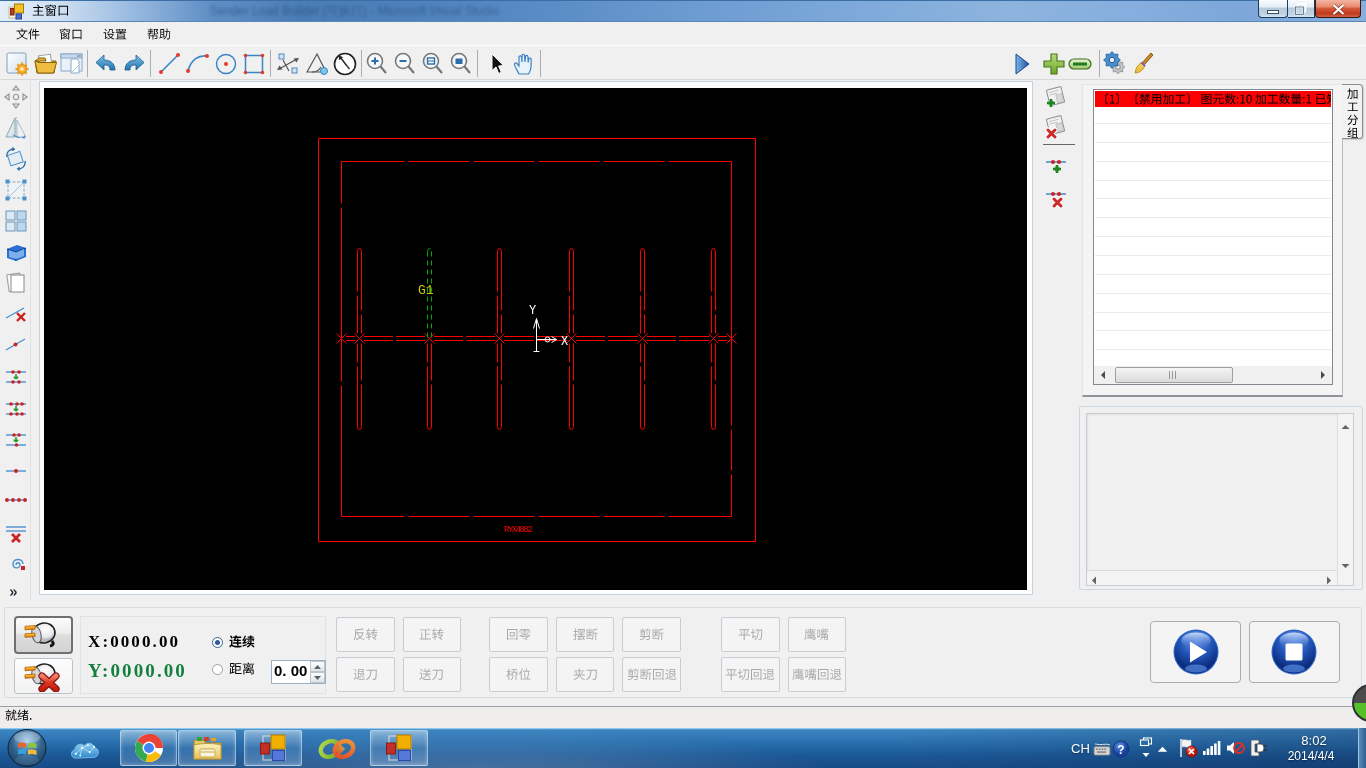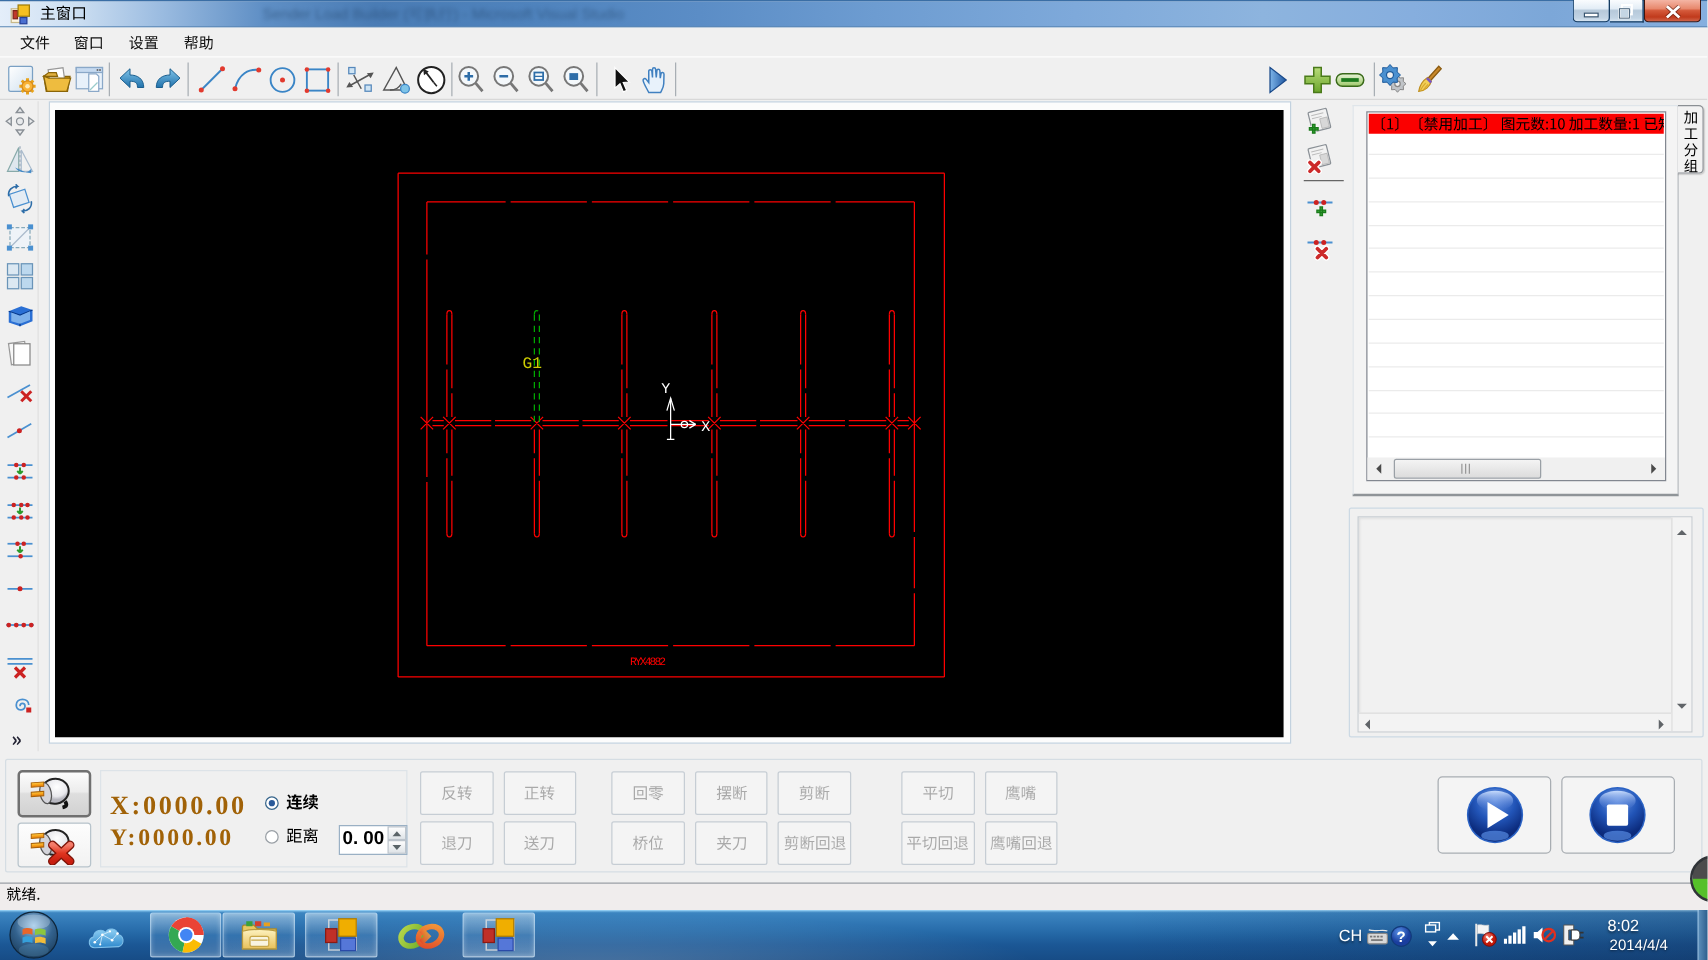--- a/index.html
+++ b/index.html
@@ -538,22 +538,22 @@
       </g>
       <defs>
         <linearGradient id="xg2" x1="0" y1="0" x2="0" y2="1">
           <stop offset="0" stop-color="#f47c6a"></stop>
           <stop offset=".5" stop-color="#e03520"></stop>
           <stop offset="1" stop-color="#c81e10"></stop>
         </linearGradient>
       </defs>
     </svg>
     <div class="abs" style="left:80px;top:616px;width:246px;height:78px;border:1px solid #dde3e8;background:#f0f0f0"></div>
-    <div class="abs" style="left:88px;top:632px;font-family:'Liberation Serif',serif;font-weight:bold;font-size:21px;letter-spacing:2.1px;color:#a16207">X:0000.00</div>
-    <div class="abs" style="left:88px;top:660px;font-family:'Liberation Serif',serif;font-weight:bold;font-size:19px;letter-spacing:2.1px;color:#a16207">Y:0000.00</div>
+    <div class="abs" style="left:88px;top:632px;font-family:'Liberation Serif',serif;font-weight:bold;font-size:17px;letter-spacing:2.1px;color:#000000">X:0000.00</div>
+    <div class="abs" style="left:88px;top:660px;font-family:'Liberation Serif',serif;font-weight:bold;font-size:19px;letter-spacing:2.1px;color:#15803d">Y:0000.00</div>
     <div class="abs" style="left:212px;top:637px;width:11px;height:11px;border-radius:50%;background:#fff;border:1px solid #38668c"></div>
 <div class="abs" style="left:215px;top:640px;width:5px;height:5px;border-radius:50%;background:#2a5a9a"></div>
 <div class="abs" style="left:212px;top:664px;width:11px;height:11px;border-radius:50%;background:#fff;border:1px solid #9aa0a6"></div>
     <div style="position:absolute;left:229px;top:635px;">
       <svg width="28" height="16" viewBox="0 -11.4 28 16" style="display:block">
         <path d="M0.9 -10.2C1.5 -9.4 2.3 -8.4 2.6 -7.7L3.9 -8.6C3.6 -9.3 2.7 -10.2 2.1 -10.9ZM3.5 -6.7H0.5V-5.3H2V-1.7C1.4 -1.5 0.8 -1 0.2 -0.3L1.3 1.3C1.7 0.5 2.3 -0.4 2.7 -0.4C3 -0.4 3.4 0 4 0.4C5 0.9 6.1 1.1 7.8 1.1C9.2 1.1 11.4 1 12.3 0.9C12.3 0.4 12.6 -0.4 12.8 -0.8C11.5 -0.6 9.3 -0.5 7.9 -0.5C6.4 -0.5 5.1 -0.6 4.3 -1.1C3.9 -1.3 3.7 -1.5 3.5 -1.6ZM4.9 -5C5 -5.2 5.6 -5.3 6.1 -5.3H7.9V-4.1H4.1V-2.6H7.9V-0.8H9.5V-2.6H12.3V-4.1H9.5V-5.3H11.8V-6.7H9.5V-8H7.9V-6.7H6.4C6.7 -7.2 7 -7.8 7.3 -8.4H12.2V-9.8H7.8L8.2 -10.6L6.5 -11.1C6.4 -10.6 6.3 -10.2 6.1 -9.8H4.2V-8.4H5.6C5.4 -7.9 5.2 -7.5 5.1 -7.3C4.8 -6.9 4.6 -6.6 4.4 -6.5C4.5 -6.1 4.8 -5.4 4.9 -5Z M21.9 -1.2C22.9 -0.5 24 0.5 24.6 1.2L25.6 0.2C25 -0.4 23.8 -1.4 22.8 -2ZM13.4 -1 13.8 0.4C14.9 -0 16.4 -0.6 17.8 -1.2L17.6 -2.5C16 -1.9 14.5 -1.3 13.4 -1ZM18.2 -7.9V-6.6H23.7C23.6 -6.1 23.5 -5.6 23.3 -5.3L24.6 -5C24.8 -5.7 25.2 -6.8 25.4 -7.8L24.4 -8L24.2 -7.9H22.4V-8.7H24.6V-10H22.4V-11H20.9V-10H18.7V-8.7H20.9V-7.9ZM21.2 -6.3V-5.5C20.8 -5.8 20.1 -6.2 19.6 -6.4L19 -5.7C19.6 -5.4 20.2 -5 20.6 -4.6L21.2 -5.4V-4.9C21.2 -4.5 21.1 -4 21 -3.5H19.8L20.4 -4.2C20 -4.6 19.3 -5 18.7 -5.3L18 -4.6C18.6 -4.3 19.2 -3.9 19.5 -3.5H17.9V-2.2H20.5C20 -1.4 19.1 -0.6 17.6 0.1C17.9 0.3 18.3 0.9 18.5 1.2C20.6 0.3 21.6 -0.9 22.1 -2.2H25.2V-3.5H22.5C22.6 -4 22.6 -4.4 22.6 -4.9V-6.3ZM13.8 -5.4C14 -5.5 14.3 -5.6 15.4 -5.7C15 -5 14.6 -4.5 14.4 -4.3C14 -3.8 13.7 -3.5 13.4 -3.4C13.6 -3.1 13.8 -2.5 13.9 -2.2C14.2 -2.4 14.7 -2.6 17.6 -3.4C17.6 -3.7 17.6 -4.3 17.6 -4.7L15.9 -4.3C16.7 -5.3 17.4 -6.5 18 -7.6L16.9 -8.4C16.7 -7.9 16.4 -7.4 16.2 -7L15.1 -6.9C15.8 -7.9 16.5 -9.2 17 -10.4L15.7 -11C15.2 -9.5 14.4 -7.9 14.1 -7.5C13.8 -7 13.6 -6.8 13.3 -6.7C13.5 -6.3 13.7 -5.7 13.8 -5.4Z" fill="#000"></path>
       </svg>
     </div>
     <div style="position:absolute;left:229px;top:662px;">
       <svg width="28" height="16" viewBox="0 -11.4 28 16" style="display:block">
@@ -827,15 +827,15 @@
     <svg class="abs" style="left:1226px;top:739px" width="20" height="18" viewBox="0 0 20 18">
 <path d="M1 6.5 L4 6.5 L8 3 L8 15 L4 11.5 L1 11.5 Z" fill="#fff"></path>
 <circle cx="13" cy="9" r="5" fill="none" stroke="#e03020" stroke-width="1.8"></circle>
 <path d="M9.8 12.4 L16.4 5.8" stroke="#e03020" stroke-width="1.8"></path>
     </svg>
     <svg class="abs" style="left:1249px;top:738px" width="18" height="20" viewBox="0 0 18 20">
 <path d="M2 2 L2 18 L10 18 L10 14 L6 14 L6 6 L10 6 L10 2 Z" fill="#f0f0f0" stroke="#555" stroke-width=".8"></path>
 <path d="M8 6 L8 14 L12 14 Q15 14 15 10 Q15 6 12 6 Z" fill="#fff" stroke="#333" stroke-width=".8"></path>
 <path d="M15 8 L18 8 M15 12 L18 12" stroke="#333" stroke-width="1.4"></path>
     </svg>
-    <div class="abs" style="left:1286px;top:733px;width:56px;text-align:left;color:#fff;font-size:13px;text-shadow:0 1px 2px rgba(0,0,0,.5)">8:02</div>
+    <div class="abs" style="left:1286px;top:733px;width:56px;text-align:center;color:#fff;font-size:13px;text-shadow:0 1px 2px rgba(0,0,0,.5)">8:02</div>
     <div class="abs" style="left:1280px;top:749px;width:62px;text-align:center;color:#fff;font-size:12px;text-shadow:0 1px 2px rgba(0,0,0,.5)">2014/4/4</div>
     <div class="abs" style="left:1358px;top:728px;width:8px;height:40px;background:linear-gradient(90deg,#5a8cb8,#2e5f8e);border-left:1px solid #9cc4e4"></div>
   </div>
 </body></html>

